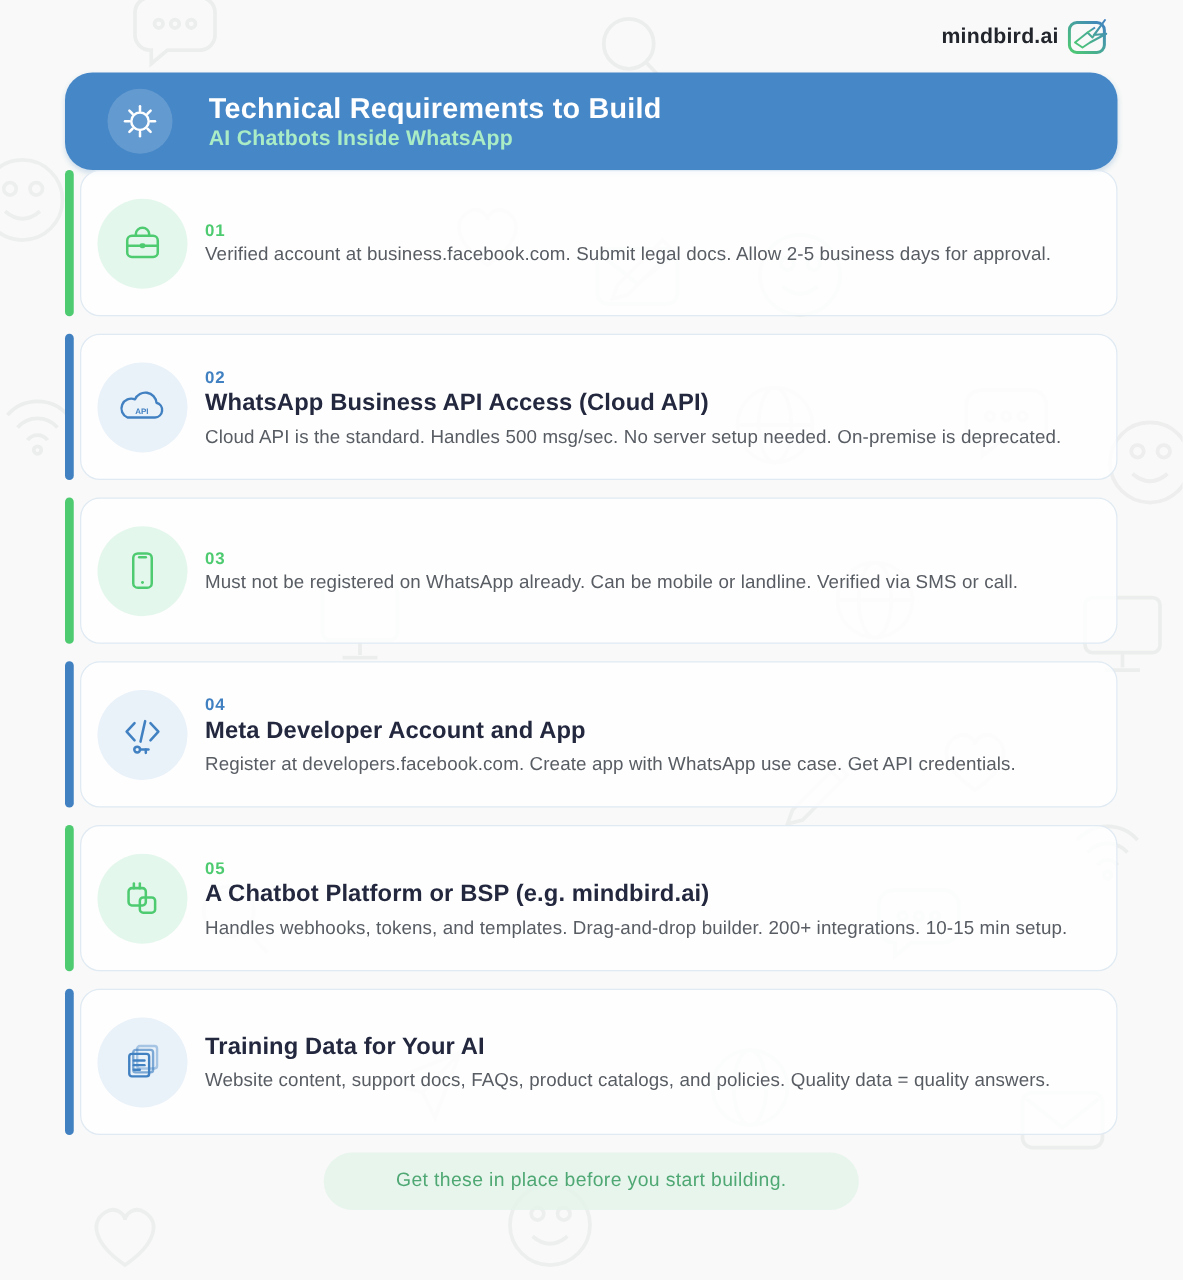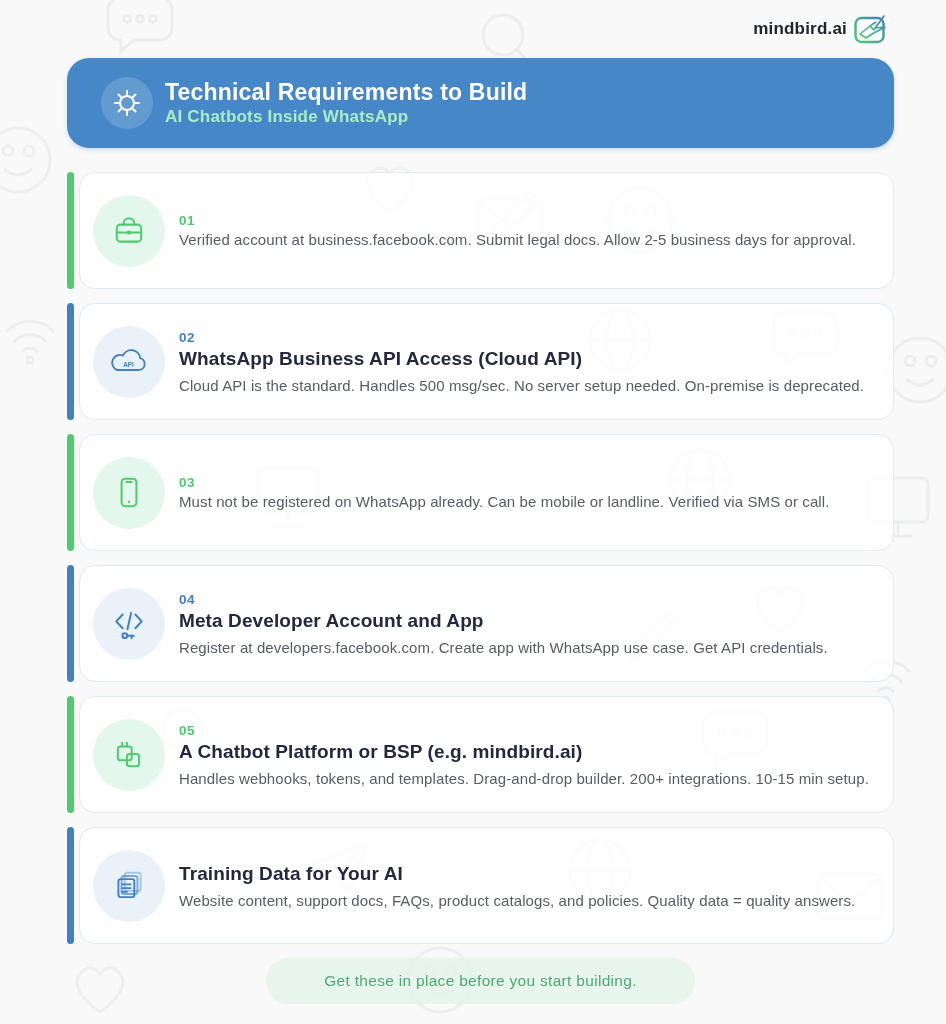--- a/index.html
+++ b/index.html
@@ -12,21 +12,21 @@
   }
   
   .doodles {
     position:absolute; inset:0;
     z-index:0;
     pointer-events:none;
   }
   .page {
     position:relative;
     z-index:1;
-    padding:8px 52px 0 67px;
+    padding:8px 52px 0 52px;
   }
   
   .logo-row {
     display:flex;
     justify-content:flex-end;
     align-items:center;
     gap:7px;
     height:42px;
     padding-right:6px;
   }
@@ -34,25 +34,25 @@
     font-size:17px;
     font-weight:bold;
     color:#22252c;
     letter-spacing:.2px;
   }
   
   .banner {
     margin-top:8px;
     background:#4687c7;
     border-radius:22px;
-    height:90px;
+    height:78px;
     display:flex;
     align-items:center;
     padding:0 34px;
-    gap:12px;
+    gap:29px;
     box-shadow:0 2px 4px rgba(70,135,199,.25);
   }
   .banner-icon-circle {
     width:52px; height:52px;
     border-radius:50%;
     background:rgba(255,255,255,.16);
     display:flex; align-items:center; justify-content:center;
     flex:0 0 auto;
   }
   .banner-title-1 {
@@ -63,21 +63,21 @@
     line-height:1.18;
   }
   .banner-title-2 {
     color:#a9ecc5;
     font-size:17px;
     font-weight:bold;
     letter-spacing:.2px;
     line-height:1.18;
   }
   
-  .cards { margin-top:24px; }
+  .cards { }
   .card-row {
     display:flex;
     align-items:stretch;
     height:117px;
     margin-bottom:14px;
   }
   .accent-bar {
     width:7px;
     border-radius:5px;
     flex:0 0 auto;

